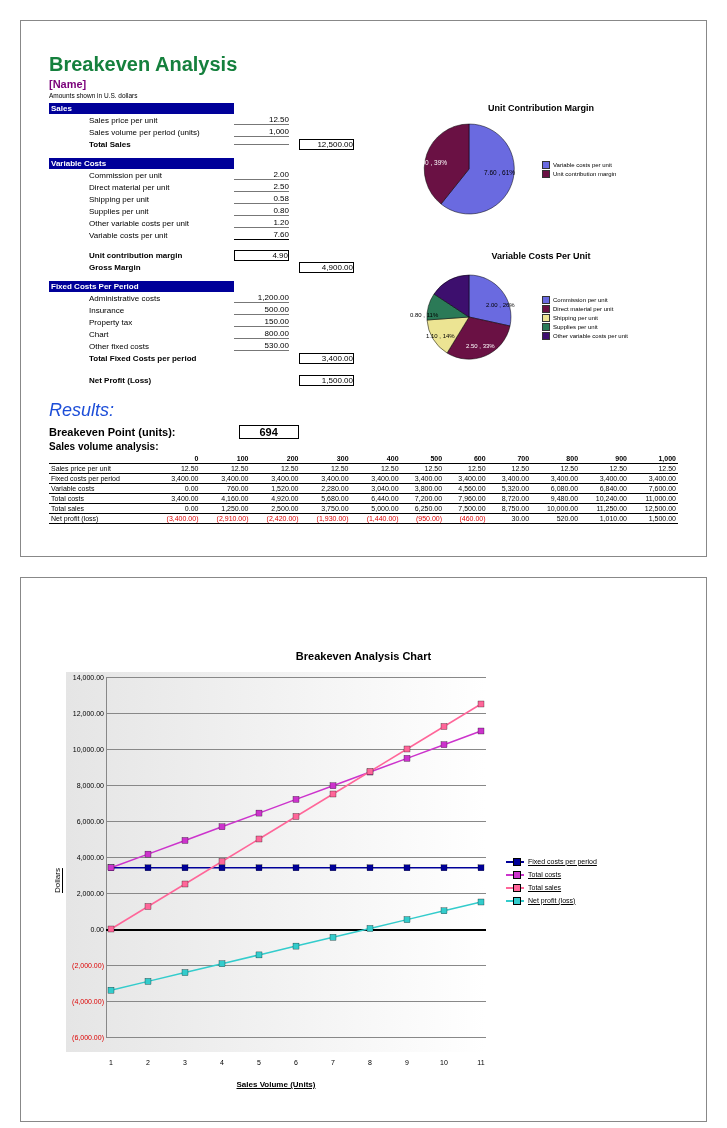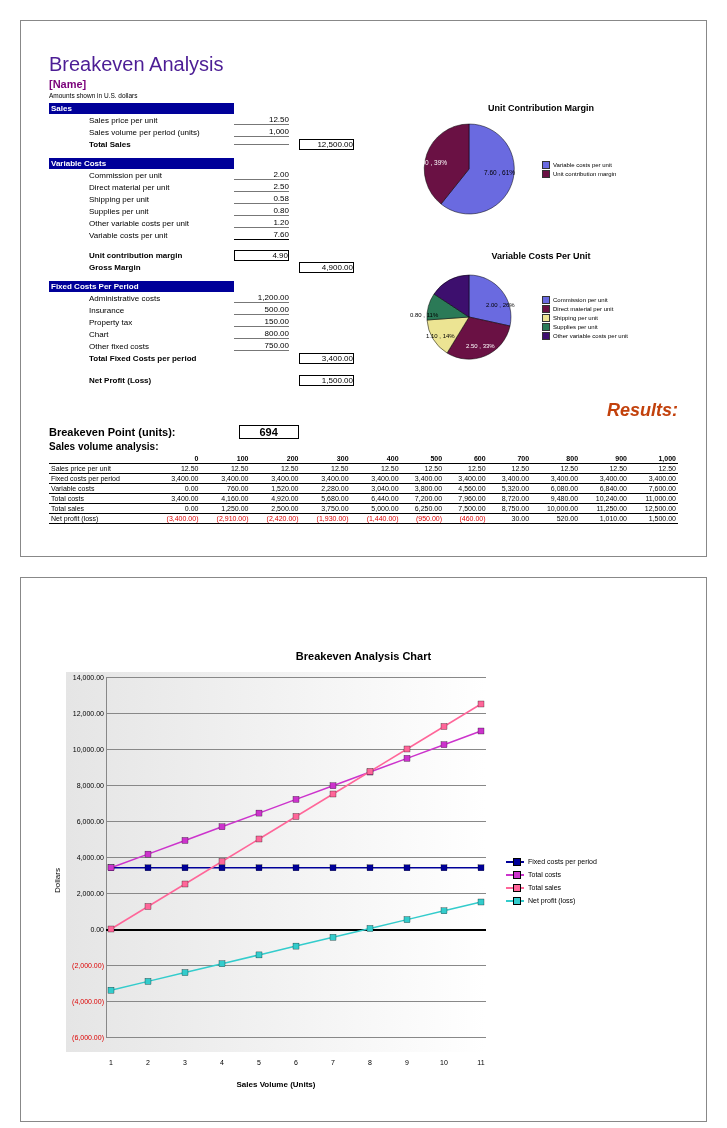--- a/index.html
+++ b/index.html
@@ -1,45 +1,45 @@
 <!DOCTYPE html>
 <html><head>
 <meta charset="utf-8">
 <style>
   * { box-sizing: border-box; }
   body { margin:0; padding:20px; font-family: Arial, Helvetica, sans-serif; font-size:8px; color:#000; background:#fff; }
   .page { width:687px; border:1px solid #888; margin:0 auto 20px; padding:32px 28px; background:#fff; position:relative; }
   .page2 { min-height:480px; }
-  h1.title { color:#4c1d95; font-size:20px; font-weight:normal; margin:0 0 2px; }
+  h1.title { color:#15803d; font-size:20px; font-weight:bold; margin:0 0 2px; }
   h2.name { color:#7a007a; font-size:11px; font-weight:bold; margin:0 0 2px; }
   .note { font-size:6.5px; color:#000; margin-bottom:4px;}
   .section-bar { background:#000099; color:#fff; font-weight:bold; font-size:8px; padding:1px 2px; width:185px; }
   .data-block { display:flex; }
   .left-col { width:340px; }
   .row { display:flex; align-items:center; height:12px;}
   .label { width:185px; text-align:left; padding-left:40px; }
   .label-bold { font-weight:bold; }
   .val1 { width:55px; text-align:right; border-bottom:1px solid #777;}
   .val2 { width:55px; text-align:right; }
   .spacer-col { width:10px;}
   .box { border:1px solid #000; }
   .right-charts { flex:1; padding-left:15px; text-align:center; }
   .chart-title { font-weight:bold; font-size:9px; margin-bottom:6px;}
   .legend-list { text-align:left; font-size:6px; line-height:1.5;}
   .legend-item::before { content:""; display:inline-block; width:6px; height:6px; background:var(--c); margin-right:3px; vertical-align:middle; border:0.5px solid #333;}
-  .results-title { color:#c2410c; font-size:18px; font-weight:bold; font-style:italic; margin-top:14px;text-align:right; }
+  .results-title { color:#1d4ed8; font-size:18px; font-weight:normal; font-style:italic; margin-top:14px; }
   .bp-row { font-size:11px; font-weight:bold; margin:4px 0 0;}
   .bp-box { display:inline-block; border:1px solid #000; width:60px; text-align:center; font-size:11px; margin-left:60px; font-weight:bold;}
   .sva-title { font-size:10px; font-weight:bold; margin-top:2px;}
   table.sva { border-collapse:collapse; width:100%; font-size:7px; margin-top:2px;}
   table.sva td, table.sva th { border-bottom:1px solid #000; padding:1px 2px; text-align:right; white-space:nowrap;}
   table.sva td:first-child, table.sva th:first-child { text-align:left; }
   .red { color:#d00; }
   .bac-title { text-align:center; font-size:11px; font-weight:bold; margin-bottom:10px;}
-  .plot-area { display:flex; }
+  .plot-area { display:flex;text-decoration:underline; }
   .plot-ylabel { writing-mode:vertical-rl; transform:rotate(180deg); font-size:8px; text-align:center; padding:0 4px;}
   .plot-main { position:relative; width:420px; height:380px; background:linear-gradient(to right,#e5e5e5,#fff);}
   .plot-xlabel { font-size:8px; text-align:center; margin-top:28px; font-weight:bold;}
   .plot-legend { font-size:7px; padding-left:20px; align-self:center;}
   .plot-legend .li { margin:6px 0; white-space:nowrap;}
   .plot-legend .sw { display:inline-block; width:18px; height:2px; vertical-align:middle; margin-right:4px; position:relative;}
   .plot-legend .sw::after{content:"";position:absolute;left:7px;top:-3px;width:6px;height:6px;background:inherit;border:1px solid #000;}
   .grid-line { position:absolute; left:40px; right:0; height:1px; background:#888;}
   .y-tick { position:absolute; left:0; width:38px; text-align:right; font-size:7px; transform:translateY(-50%);}
   .x-tick { position:absolute; bottom:-14px; font-size:7px; transform:translateX(-50%);}
@@ -127,21 +127,21 @@
           <div class="row">
             <div class="label">Property tax</div>
             <div class="val1">150.00</div>
           </div>
           <div class="row">
             <div class="label">Chart</div>
             <div class="val1">800.00</div>
           </div>
           <div class="row">
             <div class="label">Other fixed costs</div>
-            <div class="val1">750.00</div>
+            <div class="val1">530.00</div>
           </div>
         </div>
       <div class="row">
           <div class="label label-bold">Total Fixed Costs per period</div>
           <div class="val1" style="border:none"></div>
           <div class="spacer-col"></div>
           <div class="val2 box">3,400.00</div>
         </div>
       <div style="height:10px"></div>
       <div class="row">

